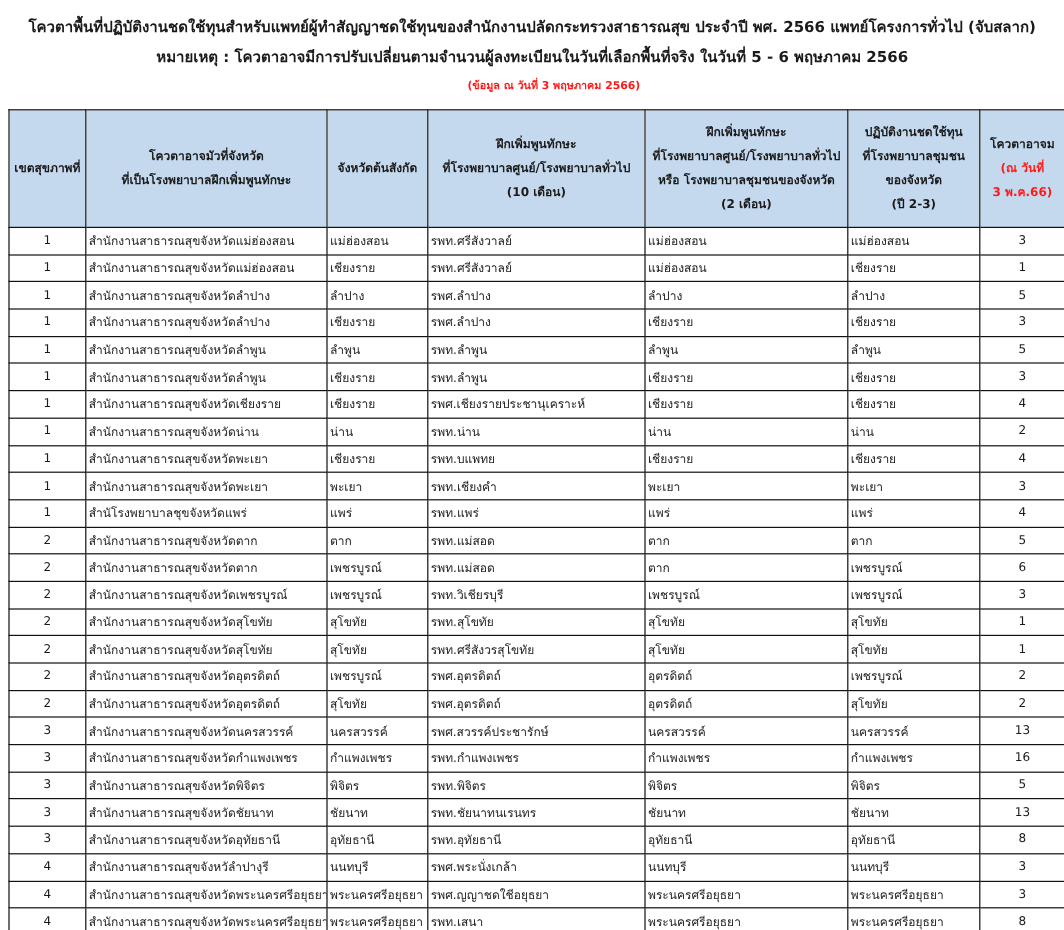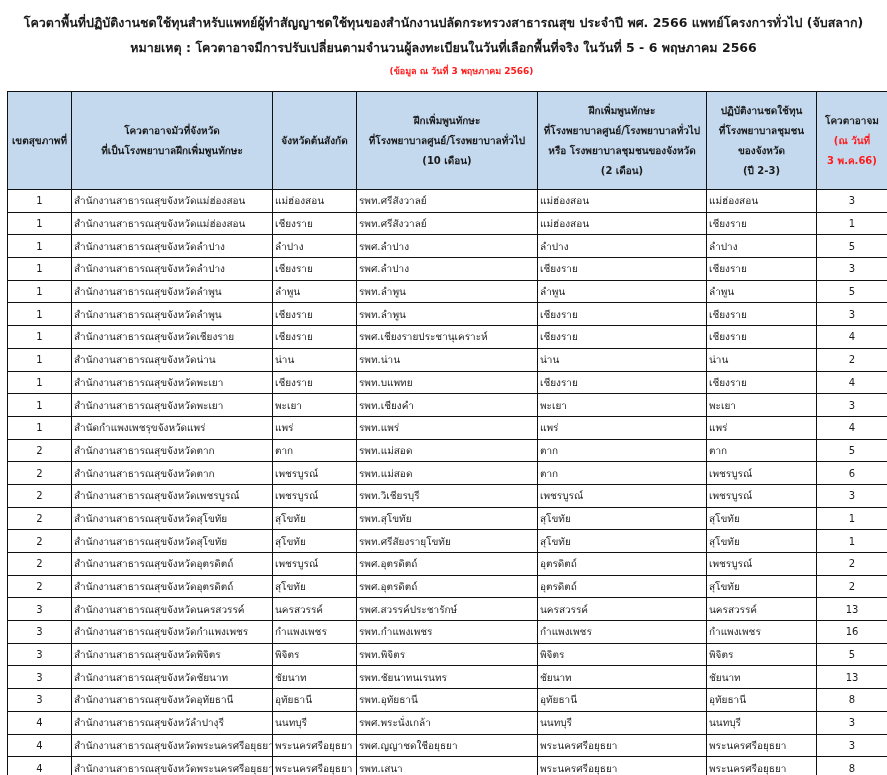--- a/index.html
+++ b/index.html
@@ -156,21 +156,21 @@
         <td class="c">1</td>
         <td>สำนักงานสาธารณสุขจังหวัดพะเยา</td>
         <td>พะเยา</td>
         <td>รพท.เชียงคำ</td>
         <td>พะเยา</td>
         <td>พะเยา</td>
         <td class="c">3</td>
       </tr>
       <tr>
         <td class="c">1</td>
-        <td>สำนัดกำแพงเพชรุขจังหวัดแพร่</td>
+        <td>สำนัโรงพยาบาลชุขจังหวัดแพร่</td>
         <td>แพร่</td>
         <td>รพท.แพร่</td>
         <td>แพร่</td>
         <td>แพร่</td>
         <td class="c">4</td>
       </tr>
       <tr>
         <td class="c">2</td>
         <td>สำนักงานสาธารณสุขจังหวัดตาก</td>
         <td>ตาก</td>
@@ -203,21 +203,21 @@
         <td>สุโขทัย</td>
         <td>รพท.สุโขทัย</td>
         <td>สุโขทัย</td>
         <td>สุโขทัย</td>
         <td class="c">1</td>
       </tr>
       <tr>
         <td class="c">2</td>
         <td>สำนักงานสาธารณสุขจังหวัดสุโขทัย</td>
         <td>สุโขทัย</td>
-        <td>รพท.ศรีสัยงรายุโขทัย</td>
+        <td>รพท.ศรีสังวรสุโขทัย</td>
         <td>สุโขทัย</td>
         <td>สุโขทัย</td>
         <td class="c">1</td>
       </tr>
       <tr>
         <td class="c">2</td>
         <td>สำนักงานสาธารณสุขจังหวัดอุตรดิตถ์</td>
         <td>เพชรบูรณ์</td>
         <td>รพศ.อุตรดิตถ์</td>
         <td>อุตรดิตถ์</td>

